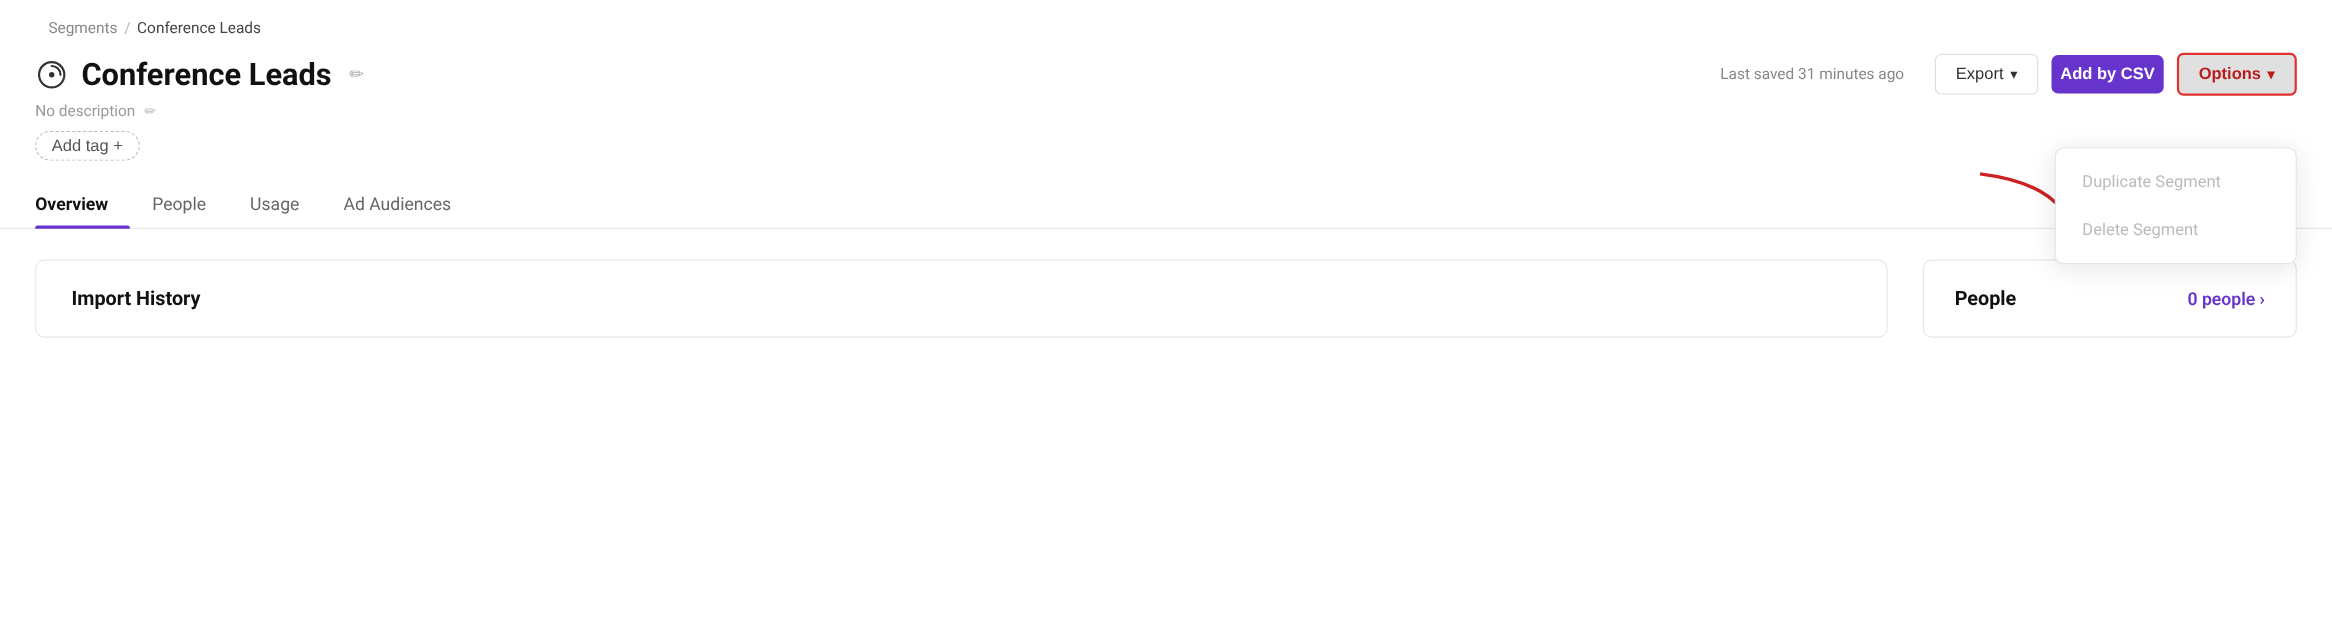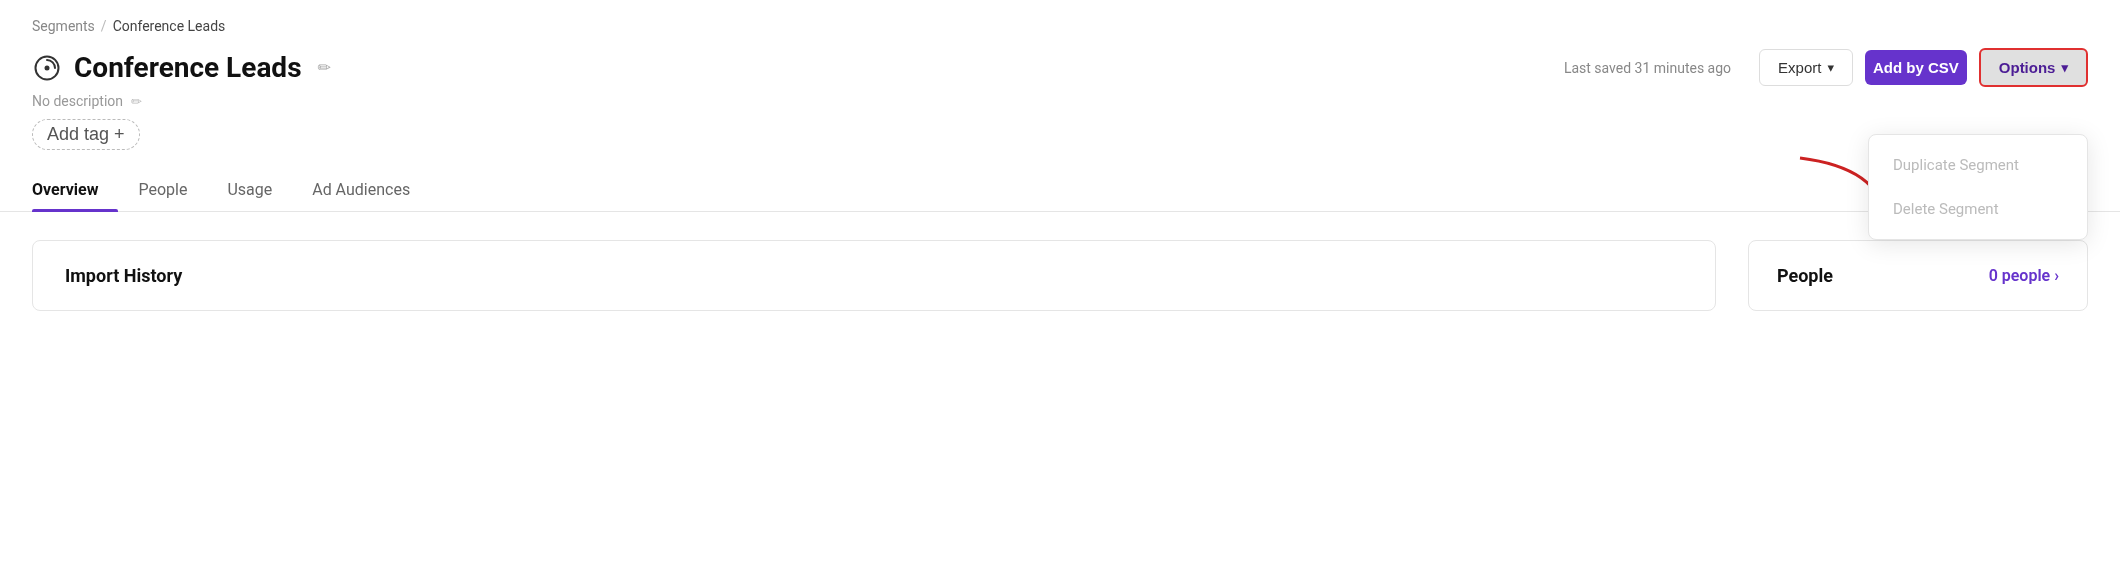--- a/index.html
+++ b/index.html
@@ -9,21 +9,21 @@
       color: #222;
       font-size: 16px;
     }
     .page-wrapper {
       background: #fff;
       min-height: 572px;
       position: relative;
     }
     
     .breadcrumb {
-      padding: 18px 32px 0 32px;
+      padding: 18px 32px 0 44px;
       font-size: 14px;
       color: #888;
       display: flex;
       align-items: center;
       gap: 6px;
     }
     .breadcrumb-sep { color: #bbb; }
     .breadcrumb-current { color: #444; }
 
     
@@ -86,21 +86,21 @@
       font-weight: 600;
     }
     .btn-options {
       display: flex;
       align-items: center;
       gap: 6px;
       padding: 9px 18px;
       border: 2.5px solid #e03030;
       border-radius: 6px;
       background: #e0e0e0;
-      color: #4c1d95;
+      color: #b91c1c;
       font-size: 15px;
       cursor: pointer;
       font-weight: 600;
     }
 
     
     .desc-row {
       padding: 6px 32px 0 32px;
       display: flex;
       align-items: center;
@@ -114,21 +114,21 @@
     .tag-row {
       padding: 10px 32px 0 32px;
     }
     .add-tag-btn {
       display: inline-flex;
       align-items: center;
       gap: 4px;
       border: 1.5px dashed #bbb;
       border-radius: 20px;
       padding: 4px 14px;
-      font-size: 18px;
+      font-size: 15px;
       color: #555;
       background: #fff;
       cursor: pointer;
     }
 
     
     .tabs-row {
       display: flex;
       align-items: flex-end;
       padding: 22px 32px 0 32px;

